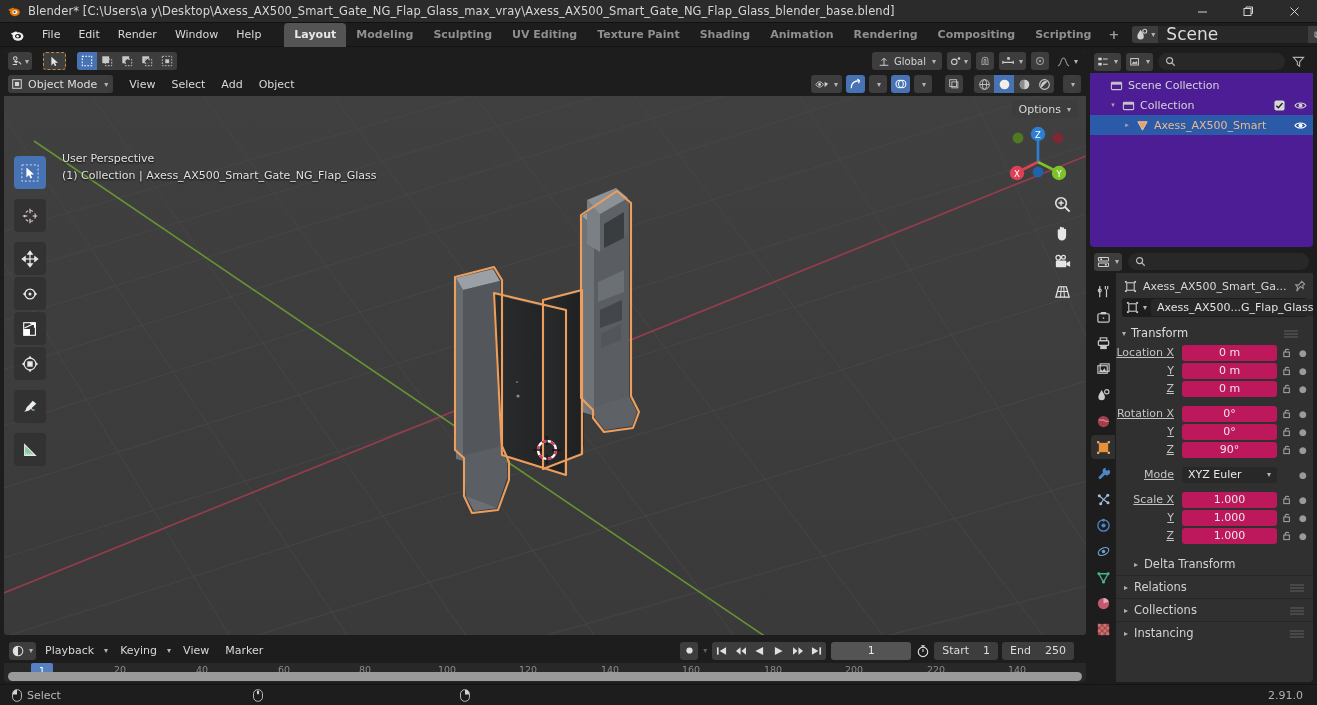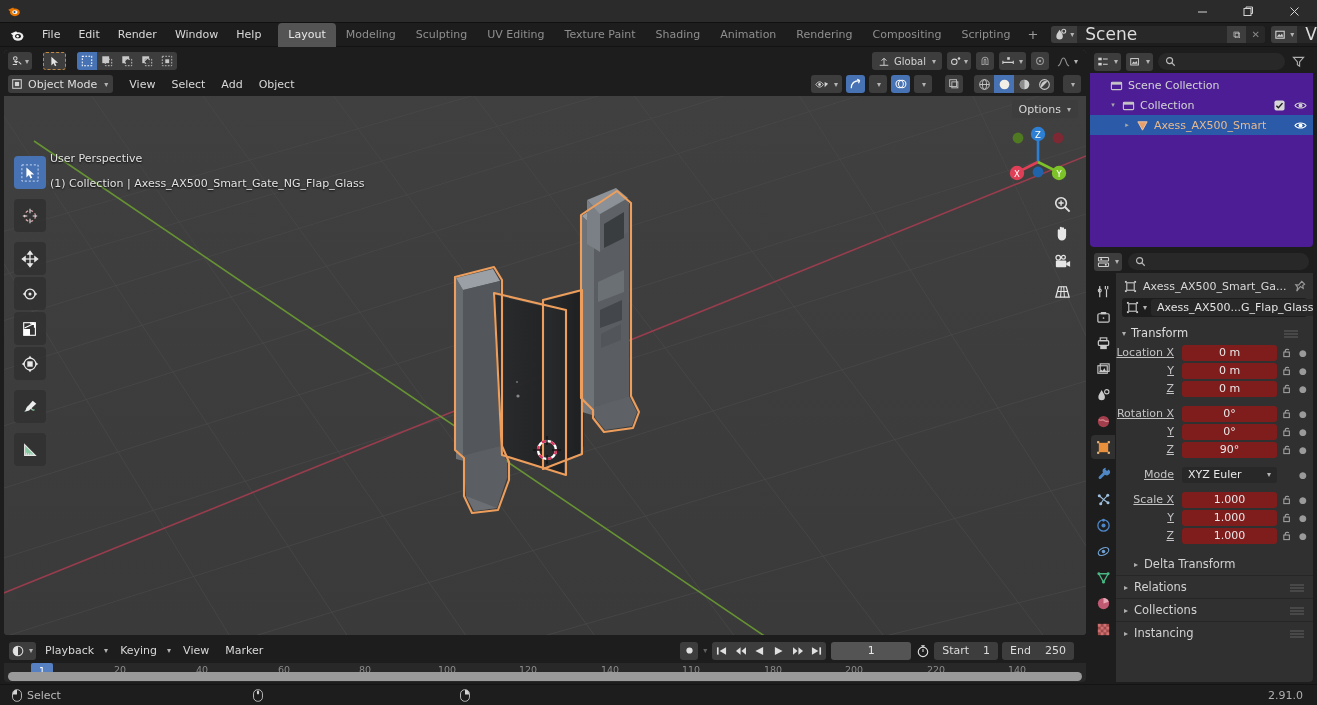--- a/index.html
+++ b/index.html
@@ -36,21 +36,21 @@
   .topbar {
     position:absolute; top:23px; left:0; width:1317px; height:24px;
     background:#1d1d1d; display:flex; align-items:center;
     border-bottom:1px solid #131313;
   }
   .topbar-logo { width:16px; height:16px; margin:0 8px 0 9px; flex:0 0 auto;}
   .menu-item {
     padding:3px 9px; font-size:11px; color:#d8d8d8; border-radius:3px; cursor:default;
     white-space:nowrap;
   }
-  .ws-tabs { display:flex; align-items:center; margin-left:8px; height:24px; }
+  .ws-tabs { display:flex; align-items:center; margin-left:14px; height:24px;font-weight:bold; }
   .ws-tab {
     padding:4px 10px 5px; font-size:11px; color:#8f8f8f; white-space:nowrap;
     border-radius:4px 4px 0 0; height:24px; display:flex; align-items:center;
   }
   .ws-tab.active { background:#545454; color:#e8e8e8; }
   .ws-plus { color:#9a9a9a; padding:0 7px; font-size:13px; }
   .scene-block { display:flex; align-items:center; margin-left:6px; }
   .id-ctrl {
     display:flex; align-items:center; height:17px; background:#282828;
     border-radius:3px; overflow:hidden;
@@ -199,21 +199,21 @@
   .panel-head {
     display:flex; align-items:center; gap:5px; height:20px; padding:0 6px;
     font-size:11.5px; color:#dcdcdc;
   }
   .panel-head .tri { font-size:8px; color:#b0b0b0; }
   .prop-row {
     display:flex; align-items:center; height:17px; margin:1px 4px 1px 0; gap:4px;
   }
   .prop-label { width:62px; text-align:right; font-size:11px; color:#c3c3c3; padding-right:4px;text-decoration:underline;}
   .prop-field {
-    flex:1; height:16px; background:#7f1d1d; border-radius:3px; display:flex;
+    flex:1; height:16px; background:#be185d; border-radius:3px; display:flex;
     align-items:center; justify-content:center; font-size:11px; color:#e8e8e8;
   }
   .prop-field.dark { background:#282828; justify-content:space-between; padding:0 6px;}
   .lock-ic { width:12px; display:flex; align-items:center; justify-content:center;}
   .dot-ic { width:12px; text-align:center; color:#9a9a9a; font-size:9px; }
   .sub-panel {
     display:flex; align-items:center; gap:6px; height:22px; font-size:11.5px;
     color:#d2d2d2; padding-left:18px;
   }
   .sub-panel2 {
@@ -239,20 +239,21 @@
 
   <div class="titlebar">
     <span class="blender-logo">
       <svg width="14" height="14" viewBox="0 0 16 16">
         <ellipse cx="9" cy="9.5" rx="5.6" ry="4.4" fill="#ea7600"></ellipse>
         <ellipse cx="9" cy="9.2" rx="3" ry="2.2" fill="#fff"></ellipse>
         <circle cx="8.6" cy="9.2" r="1.3" fill="#265787"></circle>
         <path d="M1.5 6.5 L7 4 L8.5 6.3 L3.3 8.2 Z" fill="#ea7600"></path>
       </svg>
     </span>
+    <span class="title-text">Blender* [C:\Users\a y\Desktop\Axess_AX500_Smart_Gate_NG_Flap_Glass_max_vray\Axess_AX500_Smart_Gate_NG_Flap_Glass_blender_base.blend]</span>
     <div class="win-controls">
       <div class="win-btn">
         <svg width="11" height="11" viewBox="0 0 11 11">
             <line x1="1" y1="6" x2="10" y2="6" stroke="#d4d4d4" stroke-width="1"></line>
           </svg>
       </div>
       <div class="win-btn">
         <svg width="11" height="11" viewBox="0 0 11 11">
           <rect x="1" y="2.5" width="7" height="7" fill="none" stroke="#d4d4d4" stroke-width="1"></rect>
           <path d="M3 2.5 V1 H9.5 V7.5 H8" fill="none" stroke="#d4d4d4" stroke-width="1"></path>
@@ -602,23 +603,23 @@
         <g transform="translate(543,354)">
           <circle r="9" fill="none" stroke="#ffffff" stroke-width="2.4"></circle>
           <circle r="9" fill="none" stroke="#d9375e" stroke-width="2.4" stroke-dasharray="4.6 4.6"></circle>
           <line x1="0" y1="-14" x2="0" y2="-5" stroke="#111" stroke-width="1.3"></line>
           <line x1="0" y1="5" x2="0" y2="14" stroke="#111" stroke-width="1.3"></line>
           <line x1="-14" y1="0" x2="-5" y2="0" stroke="#111" stroke-width="1.3"></line>
           <line x1="5" y1="0" x2="14" y2="0" stroke="#111" stroke-width="1.3"></line>
         </g>
       </svg>
 
-      <div style="position:absolute;left:46px;top:56px;">
+      <div style="position:absolute;left:58px;top:56px;">
         <div style="font-size:11px;color:#e2e2e2;text-shadow:0 1px 2px #000;">User Perspective</div>
-        <div style="font-size:11px;color:#e2e2e2;text-shadow:0 1px 2px #000;margin-top:12px;">(1) Collection | Axess_AX500_Smart_Gate_NG_Flap_Glass</div>
+        <div style="font-size:11px;color:#e2e2e2;text-shadow:0 1px 2px #000;margin-top:4px;">(1) Collection | Axess_AX500_Smart_Gate_NG_Flap_Glass</div>
       </div>
 
       <div class="vp-toolbar">
         <div class="tb-item active">
           <svg width="18" height="18" viewBox="0 0 20 20">
               <rect x="1" y="1" width="18" height="18" fill="none" stroke="#cfe0f7" stroke-width="1" stroke-dasharray="2.4 2"></rect>
               <path d="M6 4 L6 15 L8.8 12.3 L10.6 16 L12.5 15.2 L10.6 11.6 L14.6 11.6z" fill="#ffffff"></path>
             </svg>
         </div>
         <div class="tb-sep"></div>
@@ -825,21 +826,21 @@
 
     <div class="tl-playhead-row">
       <div class="tl-ticks">
         <span class="tl-tick" style="left:116px;">20</span>
         <span class="tl-tick" style="left:198px;">40</span>
         <span class="tl-tick" style="left:280px;">60</span>
         <span class="tl-tick" style="left:361px;">80</span>
         <span class="tl-tick" style="left:443px;">100</span>
         <span class="tl-tick" style="left:524px;">120</span>
         <span class="tl-tick" style="left:606px;">140</span>
-        <span class="tl-tick" style="left:687px;">110</span>
+        <span class="tl-tick" style="left:687px;">160</span>
         <span class="tl-tick" style="left:769px;">180</span>
         <span class="tl-tick" style="left:850px;">200</span>
         <span class="tl-tick" style="left:932px;">220</span>
         <span class="tl-tick" style="left:1013px;">140</span>
       </div>
       <div class="tl-cursor" style="left:27px;">1</div>
       <div class="tl-scrollbar"></div>
     </div>
   </div>
 

